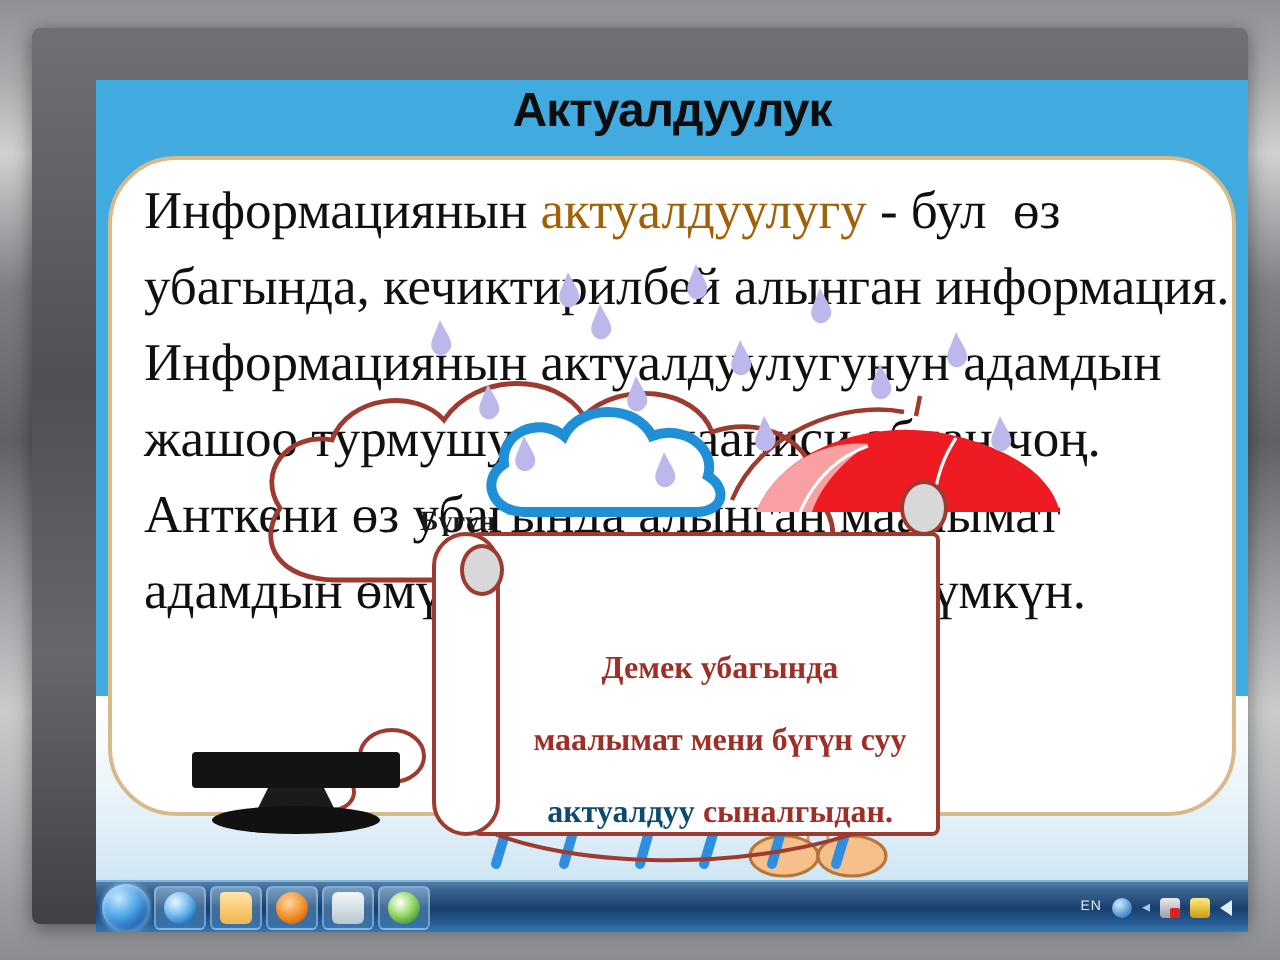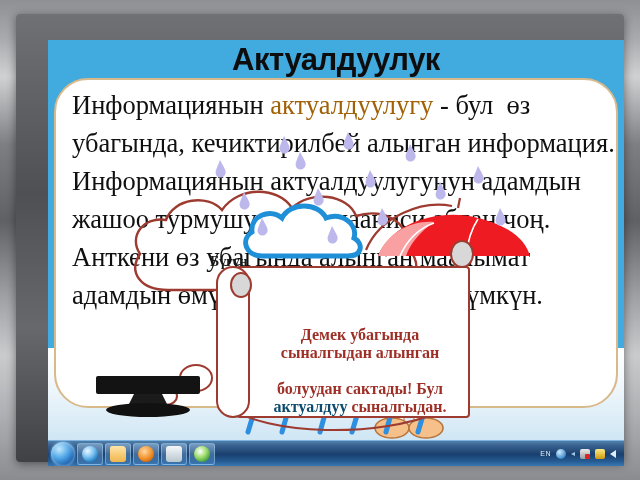--- a/index.html
+++ b/index.html
@@ -58,21 +58,21 @@
   }
 
   
   #slide-title {
     position: absolute;
     left: 0; top: 2px;
     width: 100%;
     text-align: center;
     font-family: "Liberation Sans", sans-serif;
     font-weight: bold;
-    font-size: 31px;
+    font-size: 24px;
     letter-spacing: -0.5px;
     color: #0d0d0d;
     z-index: 12;
     white-space: nowrap;
   }
 
   
   #body-panel {
     position: absolute;
     left: 6px; top: 38px;
@@ -346,23 +346,23 @@
 
         <div id="callout">
           <div id="callout-sheet">
             <div id="callout-roll-right"></div>
           </div>
           <div id="callout-roll">
             <div id="callout-roll-knob"></div>
           </div>
           <div id="callout-text">
             <span>Демек убагында</span><br>
-            <span>сыналгыдан алынган</span><br>
             <br>
-            <span>болуудан сактады! Бул</span><br>
+            <span>маалымат мени бүгүн суу</span><br>
+            <br>
             <span class="hl-green">актуалдуу</span><span> сыналгыдан.</span>
           </div>
         </div>
 
       </div>
 
       <div id="taskbar">
 
         <div id="start-orb"></div>
 

